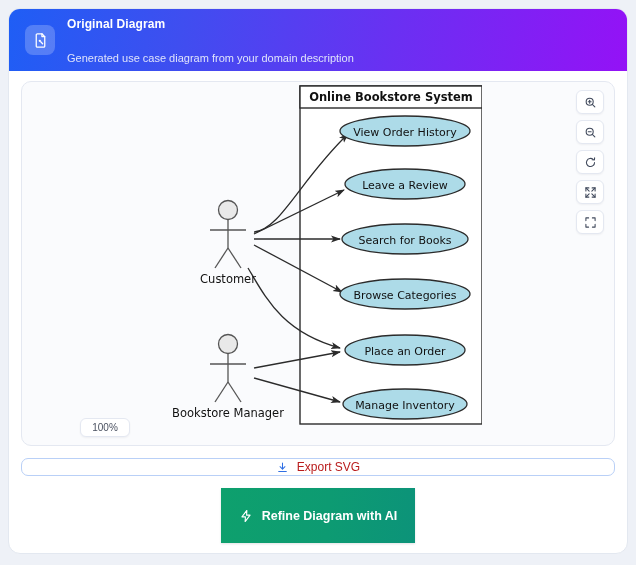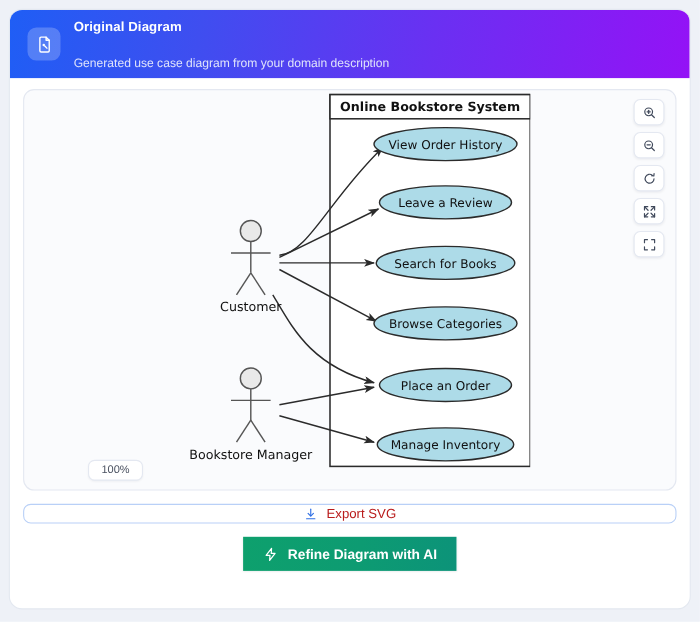--- a/index.html
+++ b/index.html
@@ -157,21 +157,21 @@
   }
   .btn-outline svg { display: block; }
 
   .primary-row {
     display: flex;
     justify-content: center;
     margin-top: 12px;
   }
   .btn-primary {
     height: 31px;
-    padding: 0 18px;
+    padding: 12px 18px;
     border: none;
     border-radius: 0;
     background: linear-gradient(95deg, #0ea06d 0%, #0d9b72 55%, #0c9379 100%);
     color: #ffffff;
     font-size: 12.5px;
     font-weight: bold;
     display: flex;
     align-items: center;
     justify-content: center;
     gap: 9px;

